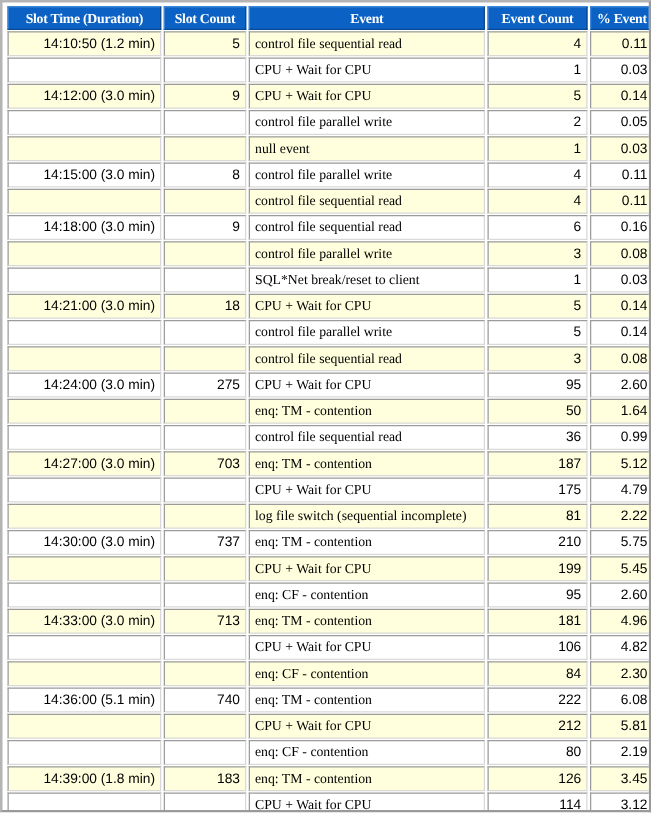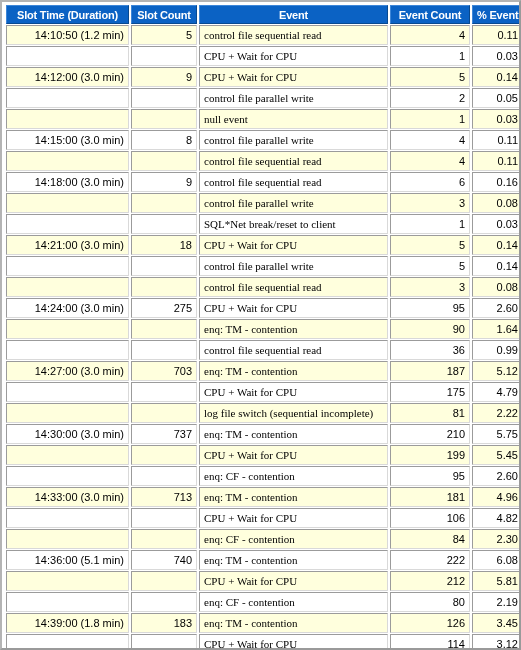--- a/index.html
+++ b/index.html
@@ -42,20 +42,21 @@
     height: 19px;
     padding: 1px 4px;
     border: 1px solid #0b62c4;
     border-top-color: #3d86d8;
     border-left-color: #3d86d8;
     border-right-color: #08498f;
     border-bottom-color: #08498f;
     white-space: nowrap;
     overflow: hidden;
     letter-spacing: -0.2px;
+    font-family: Liberation Serif, serif;
   }
   tbody td {
     height: 20px;
     padding: 1px 4px;
     font-size: 11px;
     color: #000000;
     border: 1px solid #b0b0b0;
     border-top-color: #9b9b9b;
     border-left-color: #9b9b9b;
     border-right-color: #d9d9d9;
@@ -188,21 +189,21 @@
           <td class="num">14:24:00 (3.0 min)</td>
           <td class="num">275</td>
           <td class="text">CPU + Wait for CPU</td>
           <td class="num">95</td>
           <td class="num">2.60</td>
         </tr>
         <tr class="odd">
           <td class="empty"></td>
           <td class="empty"></td>
           <td class="text">enq: TM - contention</td>
-          <td class="num">90</td>
+          <td class="num">50</td>
           <td class="num">1.64</td>
         </tr>
         <tr class="even">
           <td class="empty"></td>
           <td class="empty"></td>
           <td class="text">control file sequential read</td>
           <td class="num">36</td>
           <td class="num">0.99</td>
         </tr>
         <tr class="odd">

